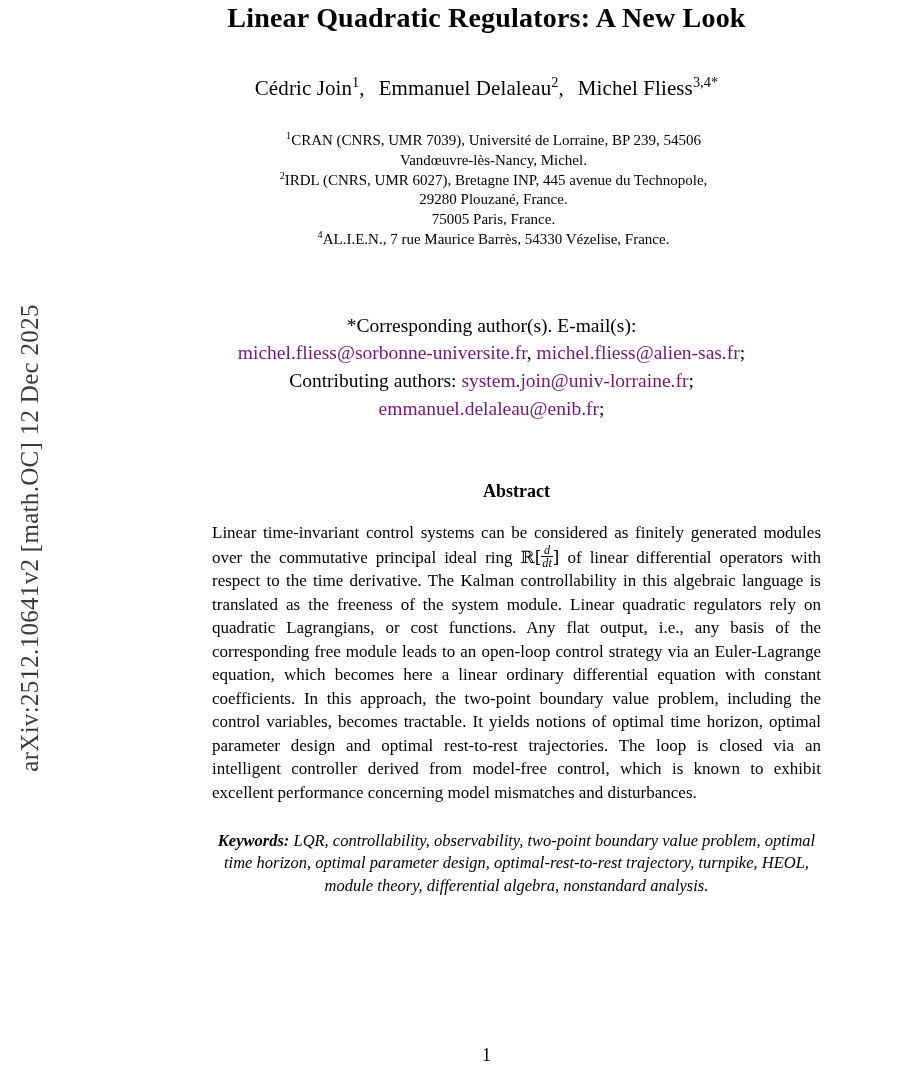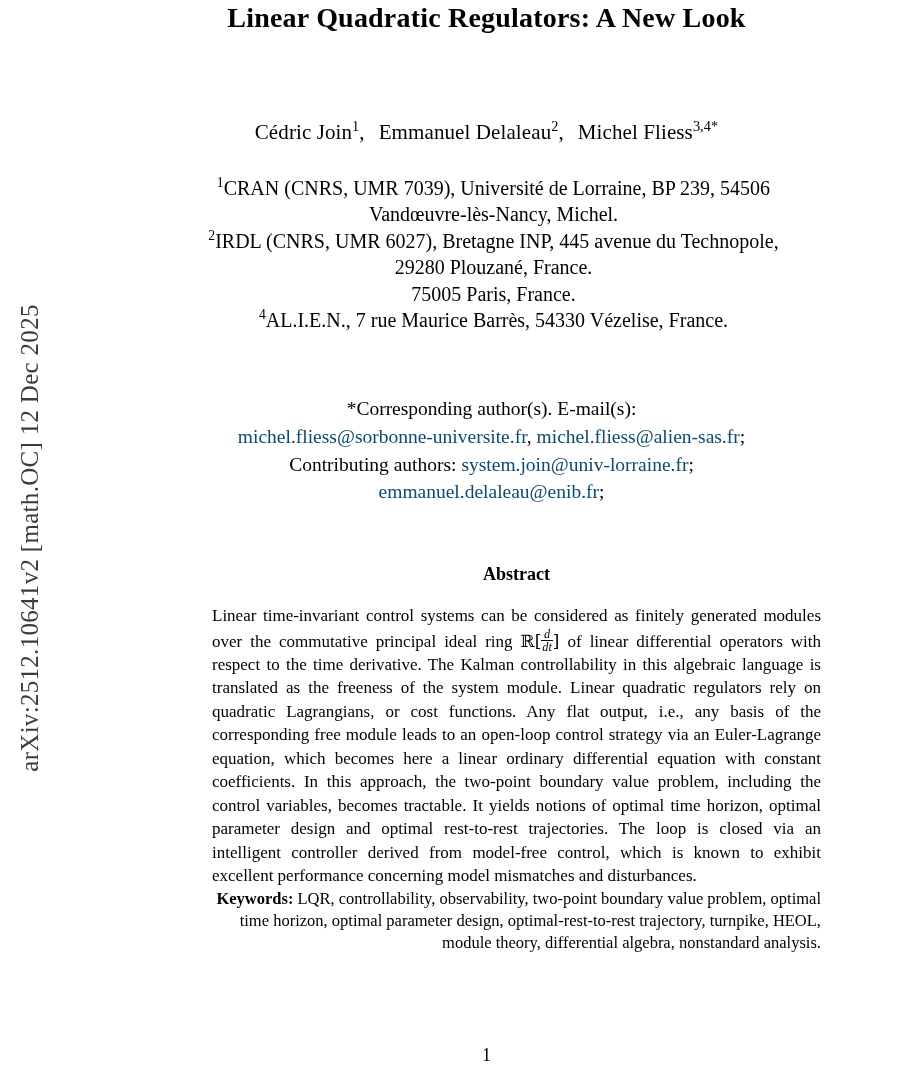--- a/index.html
+++ b/index.html
@@ -48,57 +48,57 @@
     text-align: center;
     font-size: 28px;
     margin-top: 0px;
     padding-top: 2px;
     letter-spacing: 0.2px;
   }
 
   .authors {
     text-align: center;
     font-size: 21px;
-    margin-top: 86px;
+    margin-top: 42px;
     letter-spacing: 0.1px;
   }
   .authors .sep {
     display: inline-block;
     width: 14px;
   }
 
   sup {
     font-size: 0.68em;
     vertical-align: super;
     line-height: 0;
   }
 
   .affiliations {
     text-align: center;
-    font-size: 20px;
+    font-size: 15px;
     line-height: 1.32;
     margin-top: 30px;
     padding-left: 42px;
     padding-right: 28px;
   }
   .affiliations .aff-line {
     margin: 0;
   }
 
   .corresponding {
     text-align: center;
     font-size: 19.5px;
     line-height: 1.42;
     margin-top: 62px;
     padding-left: 40px;
     padding-right: 30px;
   }
   .corresponding a,
   .corresponding .mail {
-    color: #0c4a6e;
+    color: #701a75;
     text-decoration: none;
   }
 
   .abstract-block {
     margin-top: 58px;
     padding-left: 150px;
     padding-right: 90px;
   }
   .abstract-head {
     text-align: center;
@@ -128,23 +128,25 @@
   .frac .den {
     display: block;
     padding: 0 1px;
     font-style: italic;
   }
   .bb {
     font-family: "DejaVu Serif", serif;
   }
 
   .keywords {
+    margin-top: 26px;
     font-size: 16.5px;
     line-height: 1.35;
-    text-align: right;
+    text-align: center;
+    font-style: italic;
   }
   .keywords b {
     font-weight: bold;
   }
 
   .page-number {
     position: absolute;
     bottom: 10px;
     left: 0;
     width: 849px;

